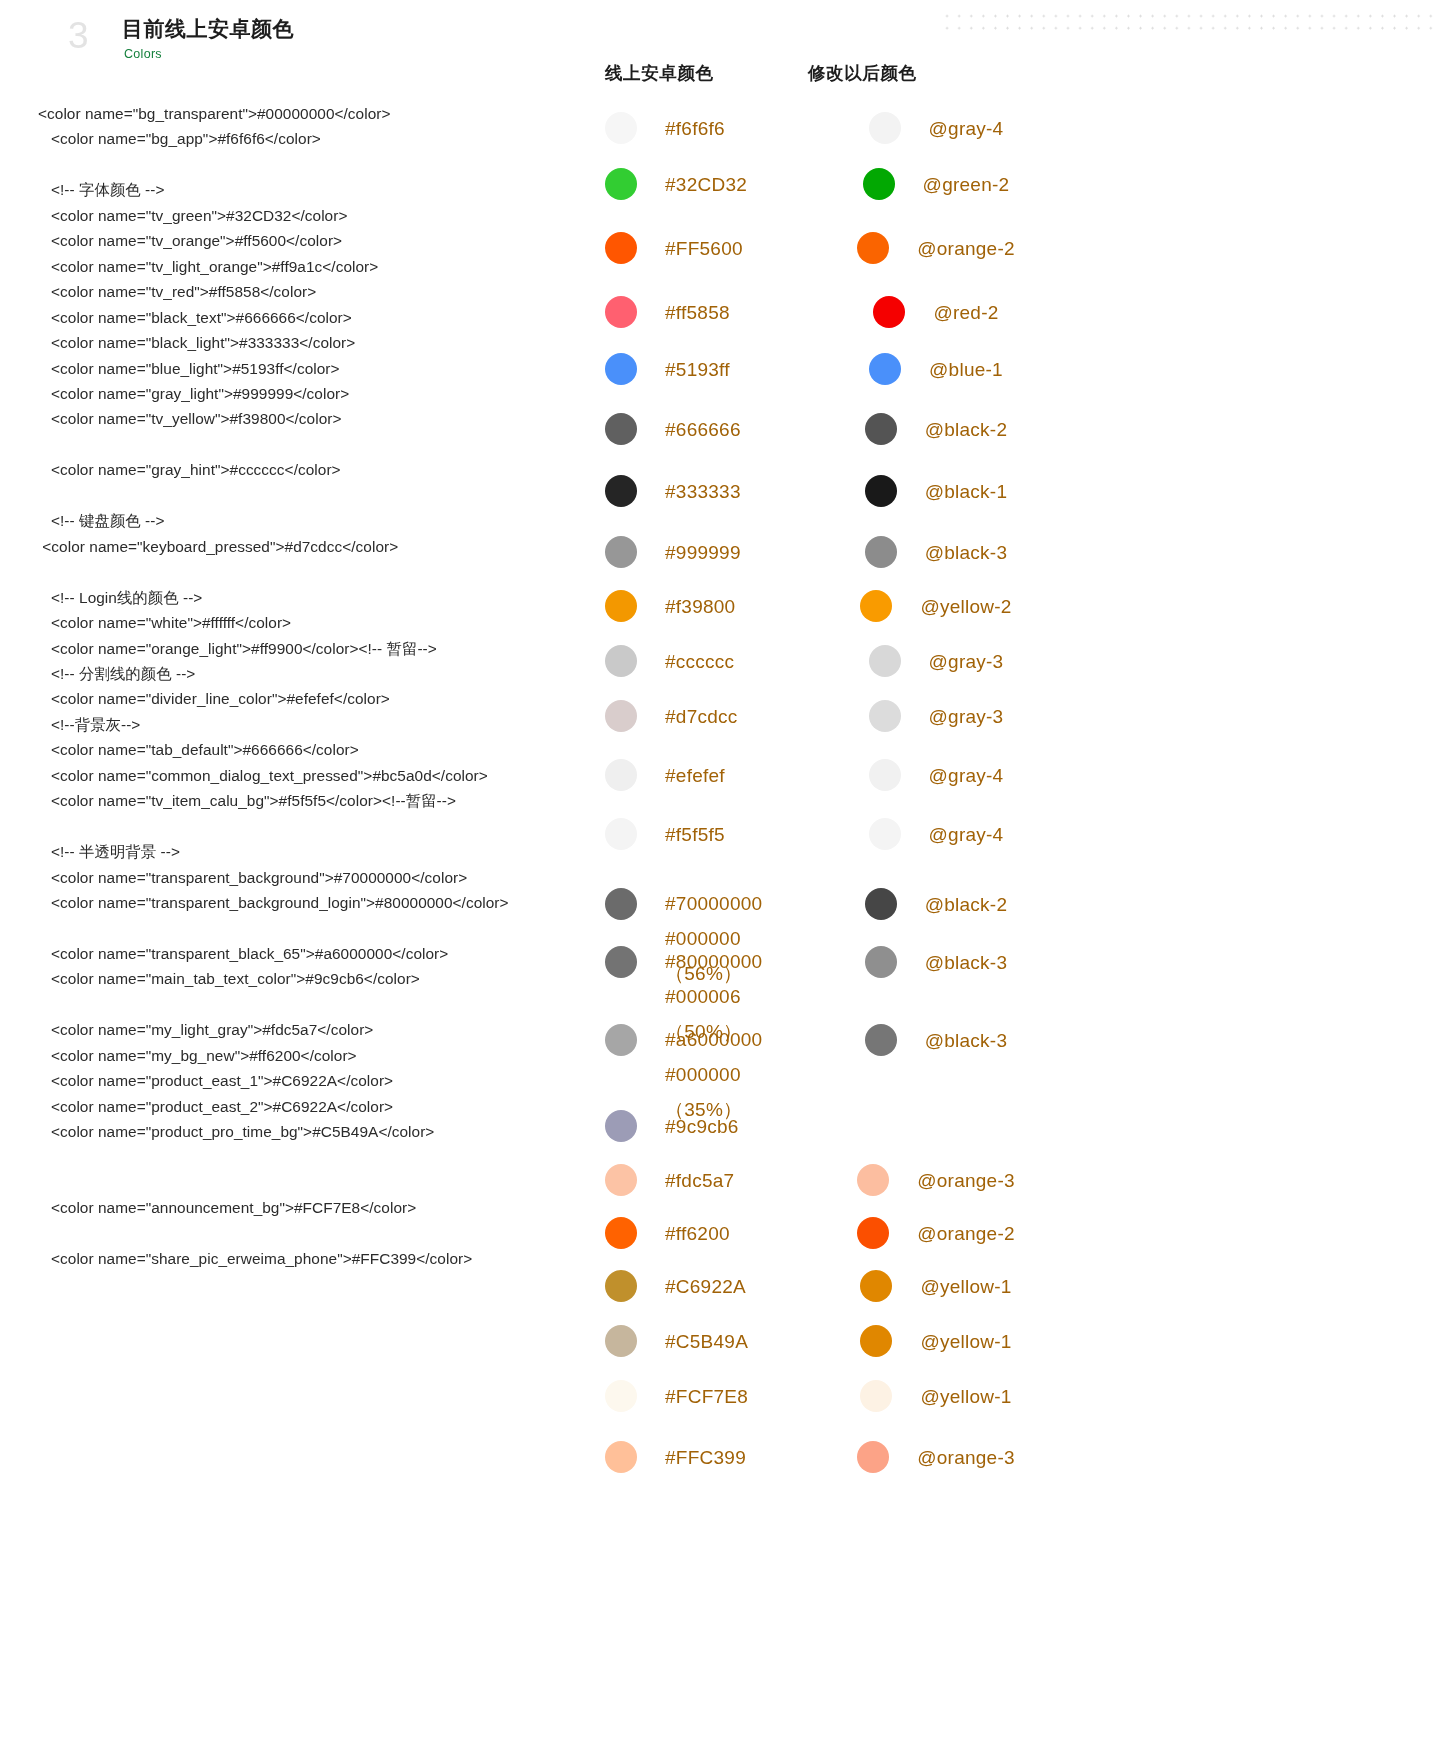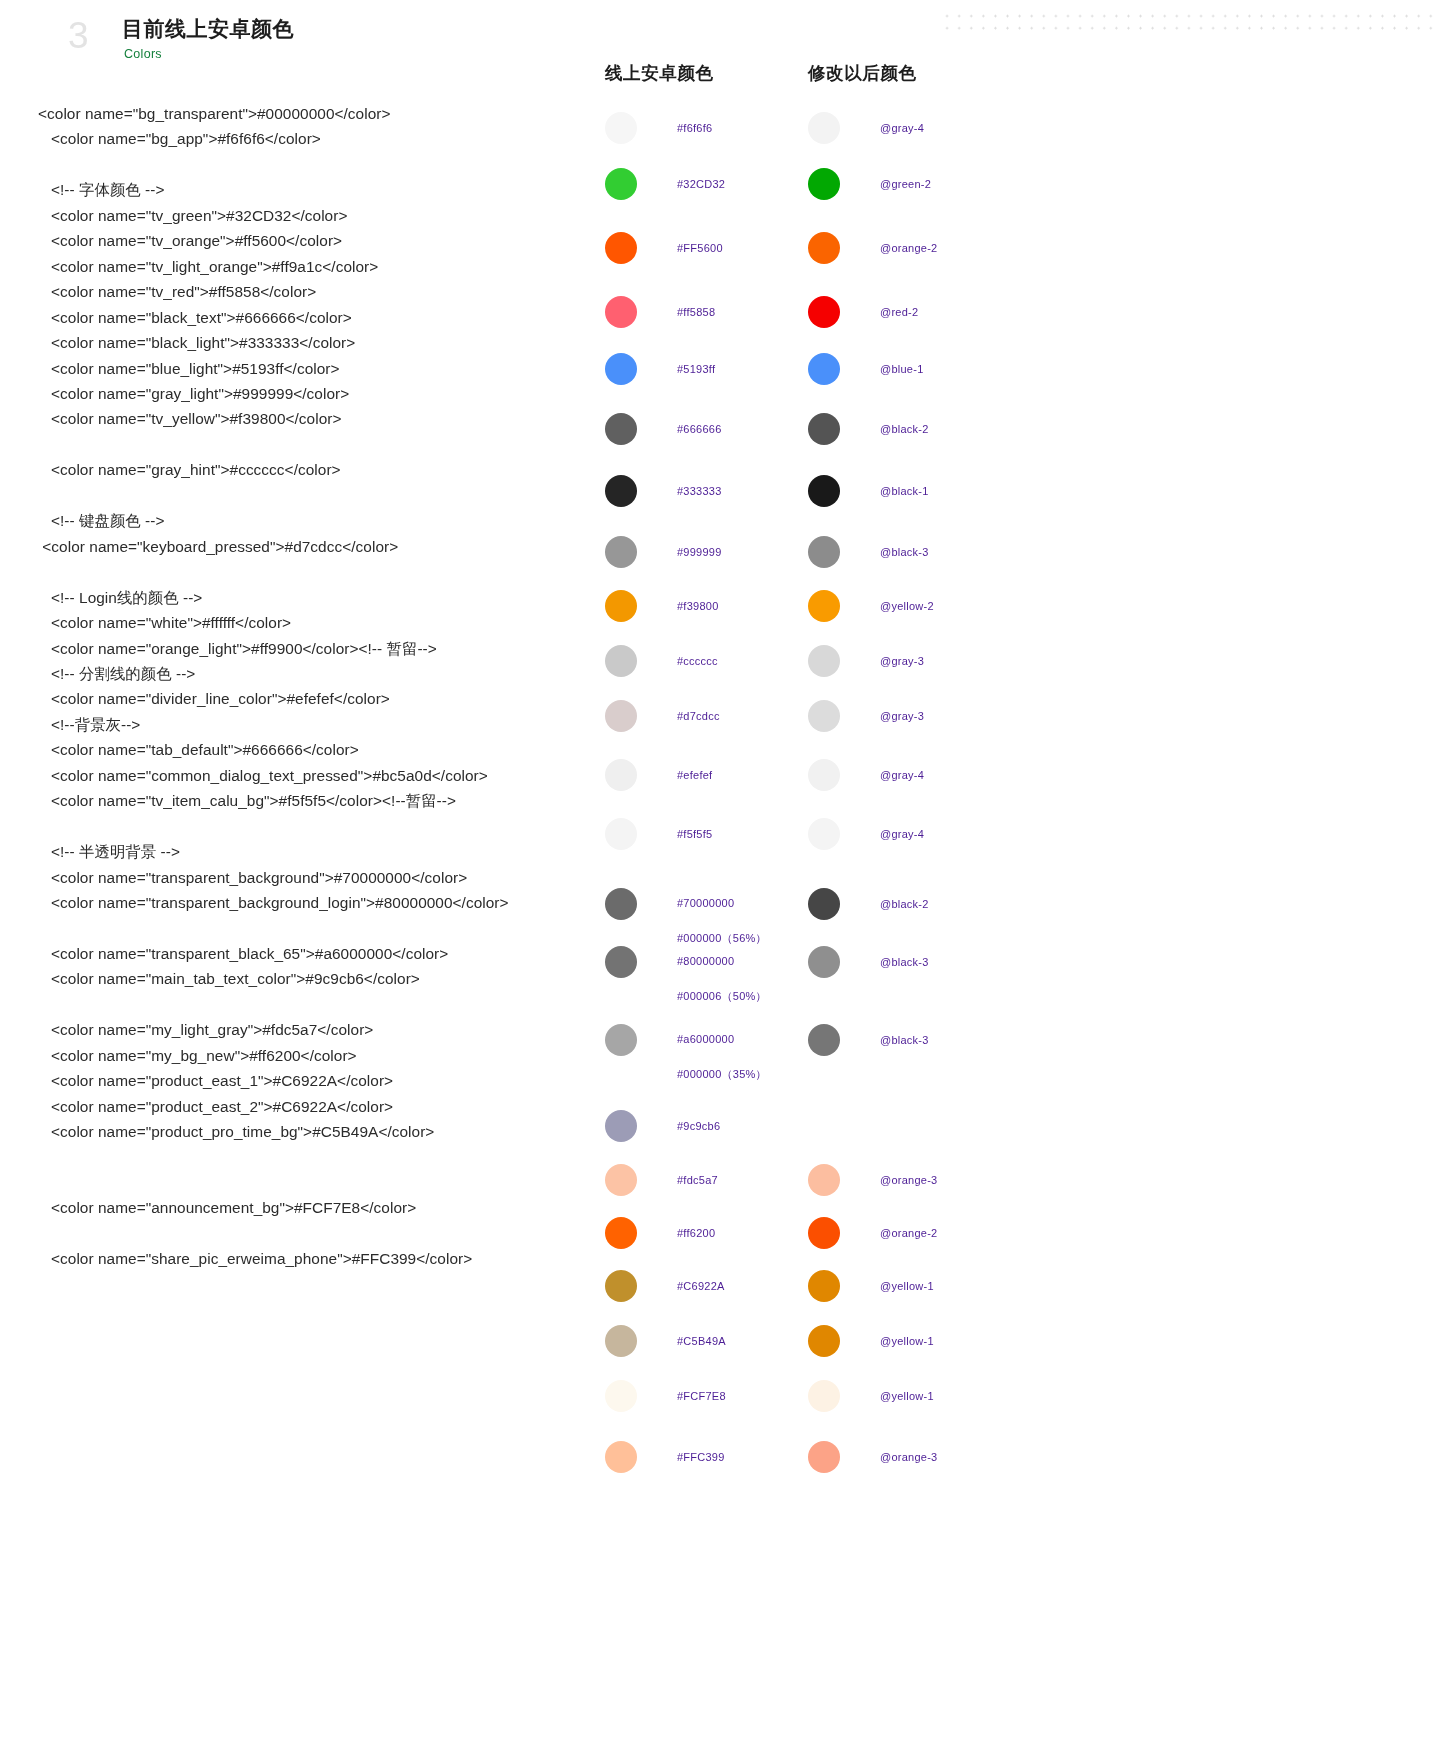--- a/index.html
+++ b/index.html
@@ -116,34 +116,34 @@
     position: relative;
     width: 560px;
   }
   .cell {
     position: absolute;
     top: 0;
     display: flex;
     align-items: flex-start;
   }
   .cell-left  { left: 5px;   width: 200px; }
-  .cell-right { left: 208px; width: 240px; }
+  .cell-right { left: 216px; width: 240px; justify-content: center; }
 
   .dot {
     width: 32px;
     height: 32px;
     border-radius: 50%;
     flex: 0 0 32px;
     margin-top: 2px;
   }
   .swatch-label {
-    margin-left: 40px;
-    font-size: 11px;
+    margin-left: 28px;
+    font-size: 19px;
     line-height: 23px;
-    color: #4c1d95;
+    color: #a16207;
     letter-spacing: 0.25px;
     padding-top: 7px;
     white-space: pre-line;
   }
   .swatch-label.two-line { line-height: 35px; padding-top: 0px; }
 </style>
 </head>
 <body>
 
 <div id="page">

